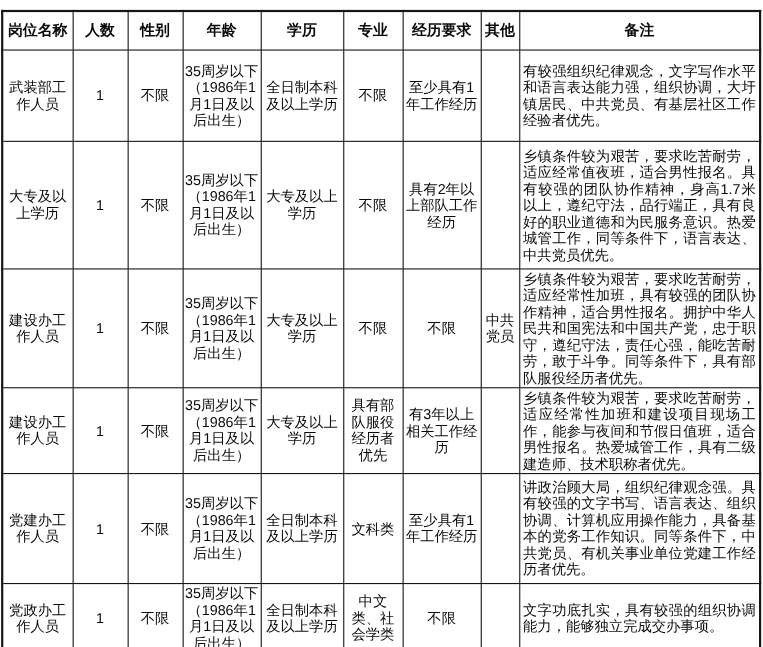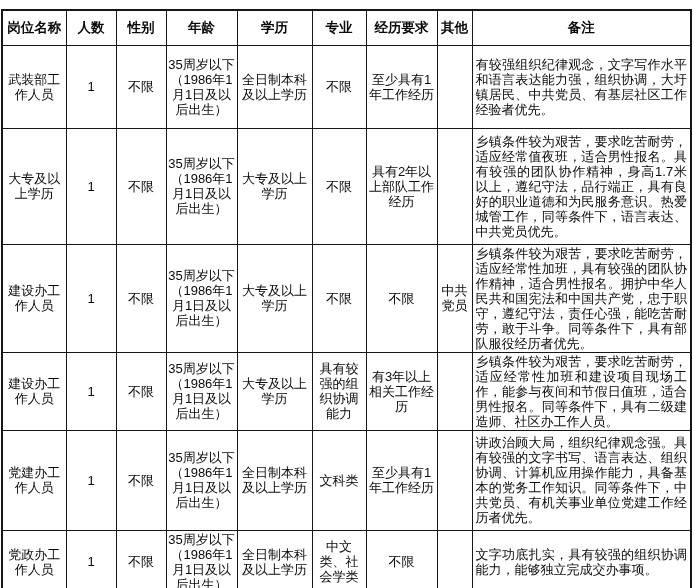--- a/index.html
+++ b/index.html
@@ -114,24 +114,24 @@
         <td>不限</td>
         <td>中共党员</td>
         <td class="remark">乡镇条件较为艰苦，要求吃苦耐劳，适应经常性加班，具有较强的团队协作精神，适合男性报名。拥护中华人民共和国宪法和中国共产党，忠于职守，遵纪守法，责任心强，能吃苦耐劳，敢于斗争。同等条件下，具有部队服役经历者优先。</td>
       </tr>
       <tr class="r4">
         <td>建设办工作人员</td>
         <td>1</td>
         <td>不限</td>
         <td>35周岁以下（1986年1月1日及以后出生）</td>
         <td>大专及以上学历</td>
-        <td>具有较强的组织协调能力</td>
+        <td>具有部队服役经历者优先</td>
         <td>有3年以上相关工作经历</td>
         <td></td>
-        <td class="remark">乡镇条件较为艰苦，要求吃苦耐劳，适应经常性加班和建设项目现场工作，能参与夜间和节假日值班，适合男性报名。同等条件下，具有二级建造师、社区办工作人员。</td>
+        <td class="remark">乡镇条件较为艰苦，要求吃苦耐劳，适应经常性加班和建设项目现场工作，能参与夜间和节假日值班，适合男性报名。热爱城管工作，具有二级建造师、技术职称者优先。</td>
       </tr>
       <tr class="r5">
         <td>党建办工作人员</td>
         <td>1</td>
         <td>不限</td>
         <td>35周岁以下（1986年1月1日及以后出生）</td>
         <td>全日制本科及以上学历</td>
         <td>文科类</td>
         <td>至少具有1年工作经历</td>
         <td></td>

